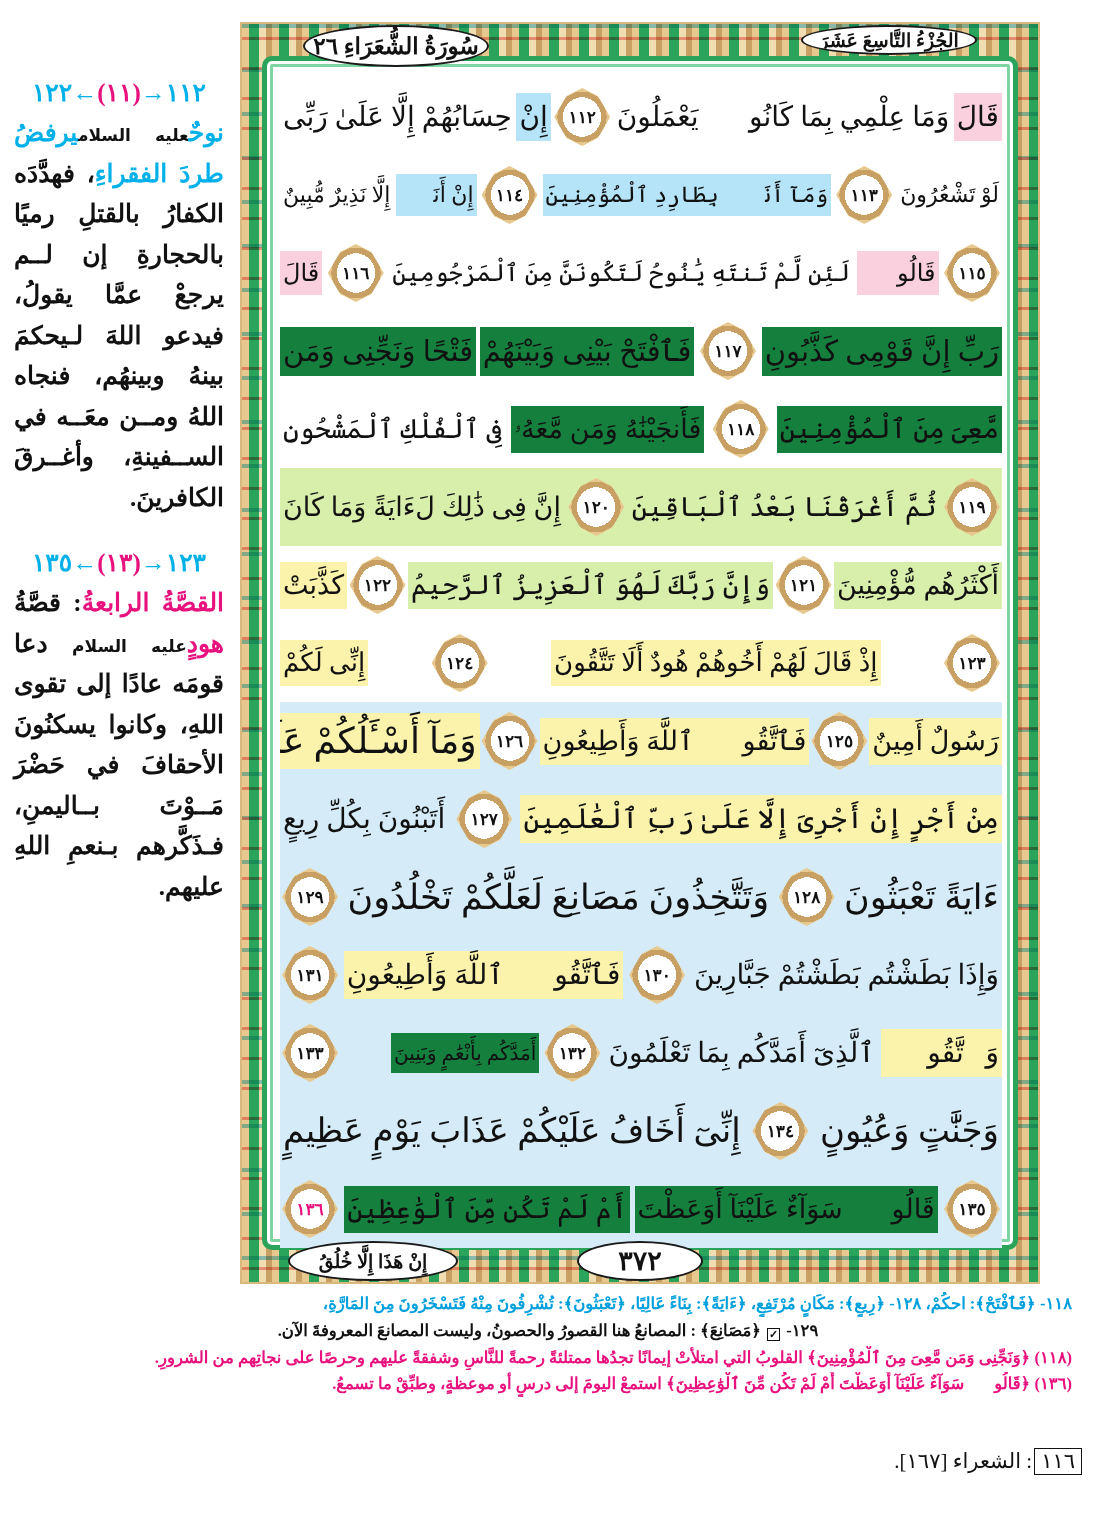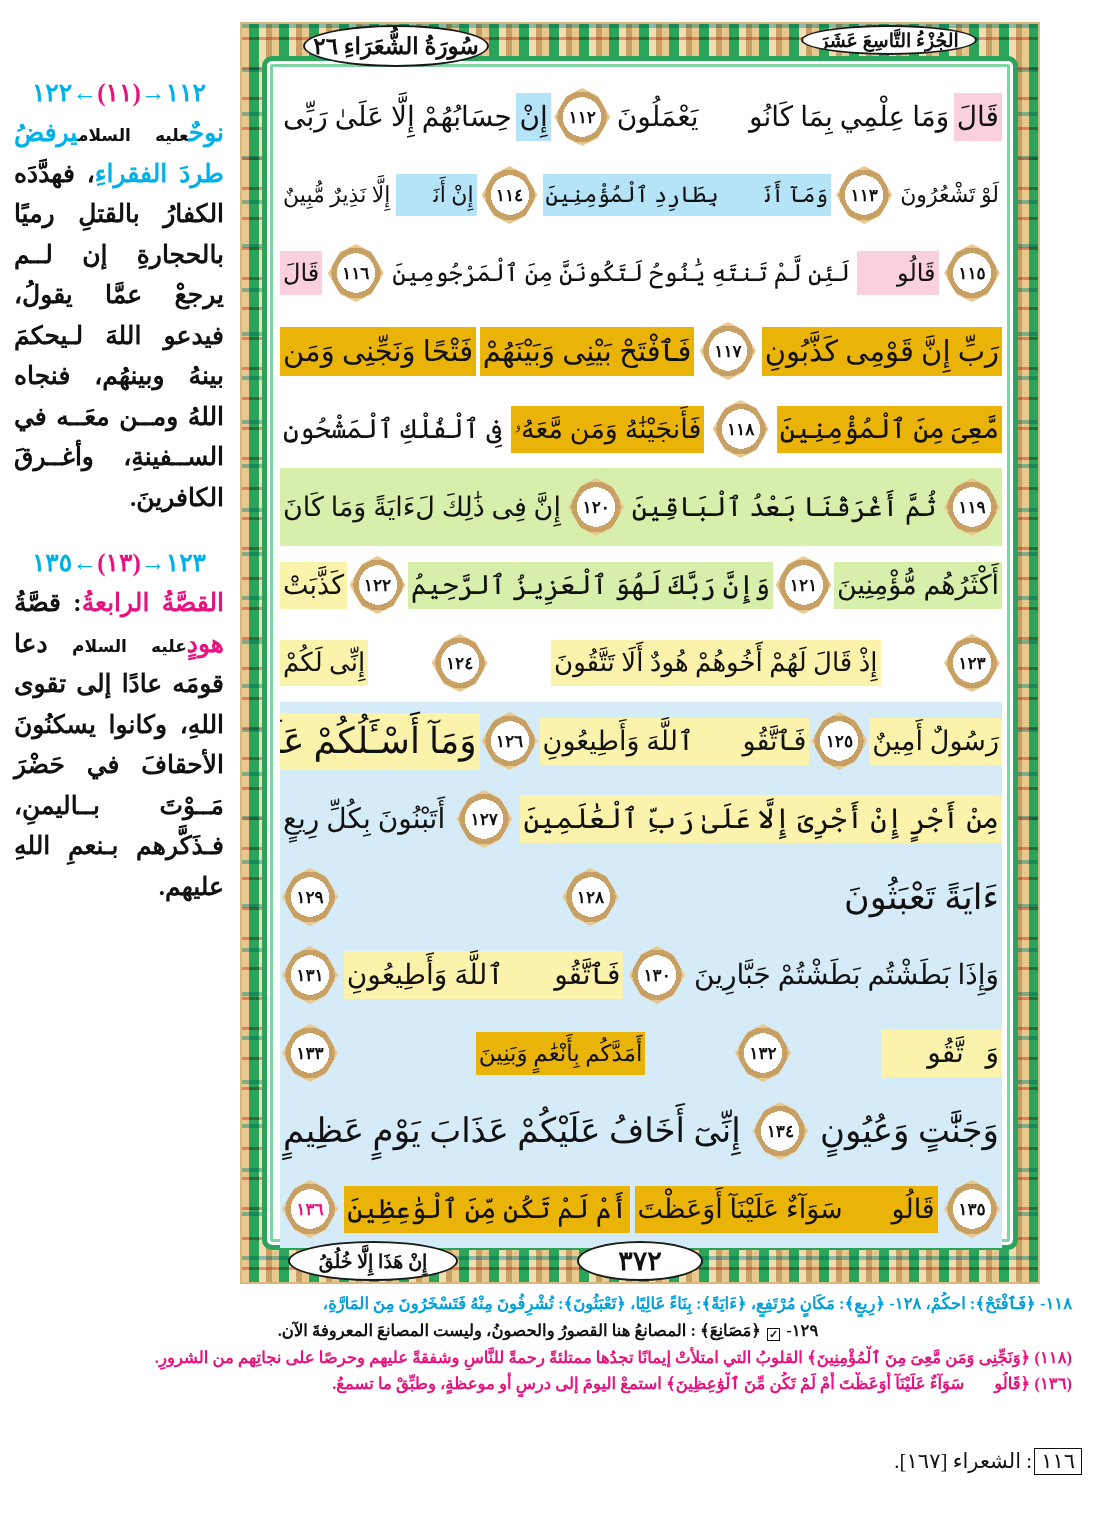--- a/index.html
+++ b/index.html
@@ -129,21 +129,21 @@
     line-height: 1.0;
     font-weight: 500;
     color: #111;
     font-family: "Liberation Serif", "DejaVu Serif", serif;
     padding: 10px 3px;
     display: inline-block;
   }
   
   .hl-pink   { background: #fbd0de; }
   .hl-blue   { background: #b5e3f7; }
-  .hl-gray   { background: #eab308; }
+  .hl-gray   { background: #15803d; }
   .hl-green  { background: #d8eeab; }
   .hl-yellow { background: #fbf2ab; }
   .hl-none   { background: transparent; }
 
   
   .band-green  { background: #d8eeab; }
   .band-blue   { background: #d5ecf8; }
   .band-none   { background: transparent; }
 
   
@@ -306,32 +306,34 @@
         <span class="q-seg hl-yellow" style="font-size: 36px;">وَمَآ أَسْـَٔلُكُمْ عَلَيْهِ</span>
       </div>
       <div class="q-line band-blue">
         <span class="q-seg hl-yellow" style="font-size: 28px;">مِنْ أَجْرٍ إِنْ أَجْرِىَ إِلَّا عَلَىٰ رَبِّ ٱلْعَٰلَمِينَ</span>
         <span class="ayah">١٢٧</span>
         <span class="q-seg hl-none" style="font-size: 28px;">أَتَبْنُونَ بِكُلِّ رِيعٍ</span>
       </div>
       <div class="q-line band-blue">
         <span class="q-seg hl-none">ءَايَةً تَعْبَثُونَ</span>
         <span class="ayah">١٢٨</span>
+        <span class="q-seg hl-none">وَتَتَّخِذُونَ مَصَانِعَ لَعَلَّكُمْ تَخْلُدُونَ</span>
         <span class="ayah">١٢٩</span>
       </div>
       <div class="q-line band-blue">
         <span class="q-seg hl-none" style="font-size: 28px;">وَإِذَا بَطَشْتُم بَطَشْتُمْ جَبَّارِينَ</span>
         <span class="ayah">١٣٠</span>
         <span class="q-seg hl-yellow" style="font-size: 28px;">فَٱتَّقُوا۟ ٱللَّهَ وَأَطِيعُونِ</span>
         <span class="ayah">١٣١</span>
       </div>
       <div class="q-line band-blue">
         <span class="q-seg hl-yellow" style="font-size: 28px;">وَٱتَّقُوا۟</span>
+        <span class="q-seg hl-none" style="font-size: 28px;">ٱلَّذِىٓ أَمَدَّكُم بِمَا تَعْلَمُونَ</span>
         <span class="ayah">١٣٢</span>
-        <span class="q-seg hl-gray" style="font-size: 23px; margin-left: 48px;">أَمَدَّكُم بِأَنْعَٰمٍ وَبَنِينَ</span>
+        <span class="q-seg hl-gray" style="font-size: 20px; margin-left: 48px;">أَمَدَّكُم بِأَنْعَٰمٍ وَبَنِينَ</span>
         <span class="ayah">١٣٣</span>
       </div>
       <div class="q-line band-blue">
         <span class="q-seg hl-none" style="font-size: 34px; text-align: right;">وَجَنَّٰتٍ وَعُيُونٍ</span>
         <span class="ayah">١٣٤</span>
         <span class="q-seg hl-none" style="font-size: 34px; text-align: right;">إِنِّىٓ أَخَافُ عَلَيْكُمْ عَذَابَ يَوْمٍ عَظِيمٍ</span>
       </div>
       <div class="q-line band-blue">
         <span class="ayah">١٣٥</span>
         <span class="q-seg hl-gray" style="font-size: 27px;">قَالُوا۟ سَوَآءٌ عَلَيْنَآ أَوَعَظْتَ</span>

